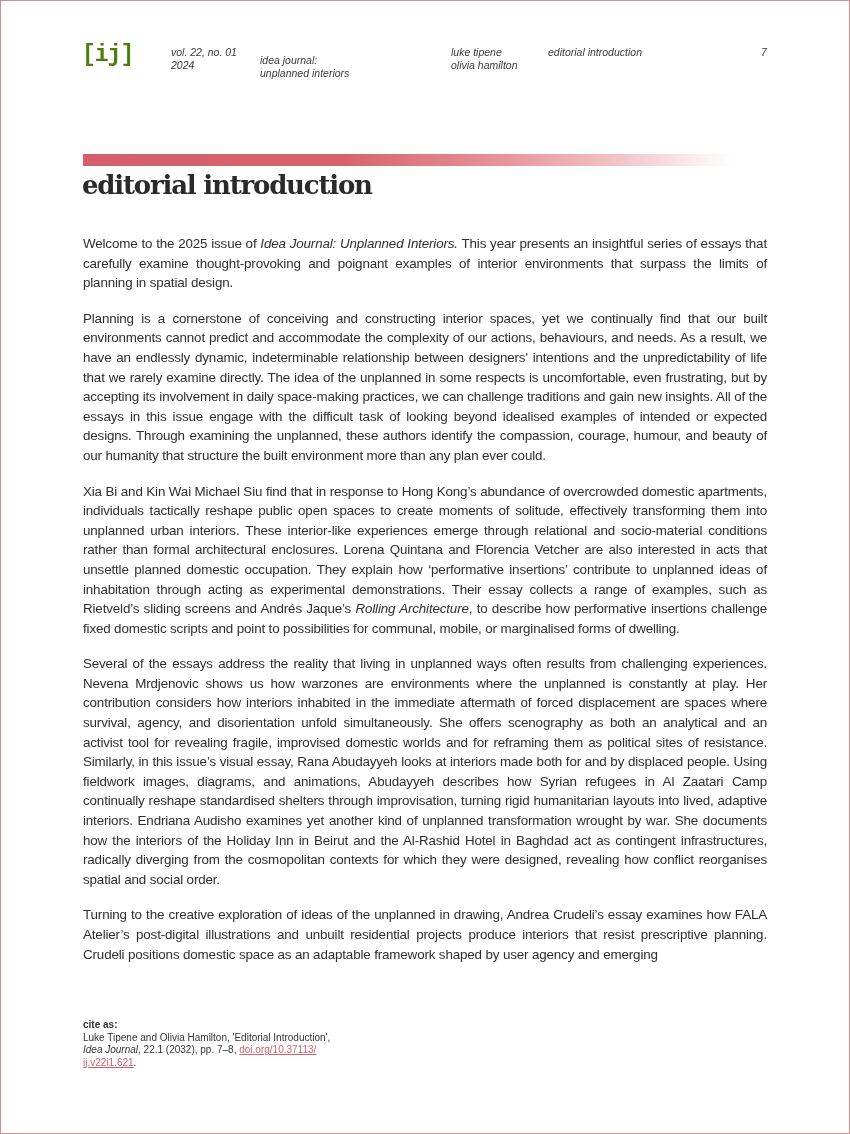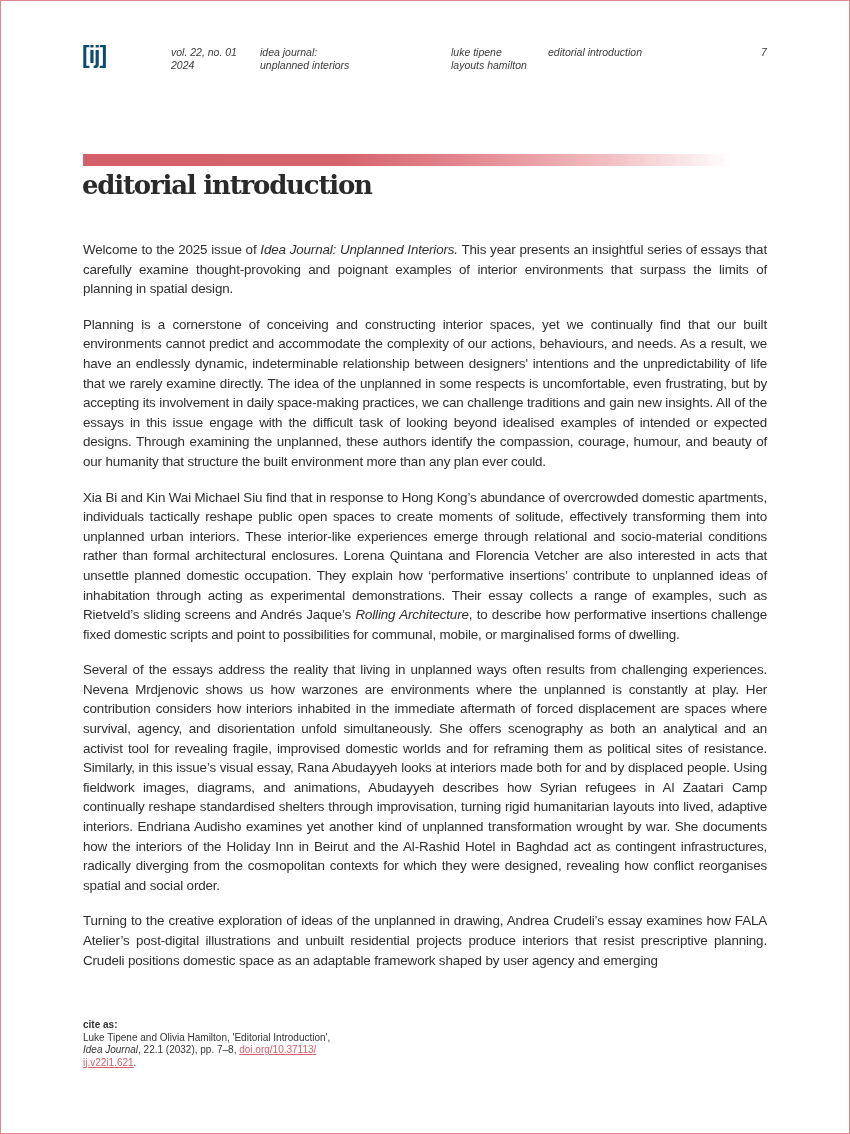--- a/index.html
+++ b/index.html
@@ -3,47 +3,47 @@
 <meta charset="utf-8">
 <style>
   html, body { margin: 0; padding: 0; background: #ffffff; }
   body { width: 850px; height: 1134px; position: relative; overflow: hidden; }
   .page-border {
     position: absolute; left: 0; top: 0; width: 848px; height: 1132px;
     border: 1px solid #d98a8f; box-sizing: content-box;
   }
   .logo {
     position: absolute; left: 82px; top: 42px;
-    font-family: Liberation Sans, sans-serif; font-weight: bold; font-size: 23px;
-    color: #0c4a6e; letter-spacing: -1px;
+    font-family: Liberation Mono, monospace; font-weight: bold; font-size: 23px;
+    color: #4d7c0f; letter-spacing: -1px;
   }
   .hdr { position: absolute; top: 46px; font-family: "Liberation Sans", sans-serif;
     font-size: 10.5px; line-height: 13px; color: #3a3a3a; }
   .hdr .line { display: block; white-space: nowrap; font-style: italic; }
-  .hdr.italic { font-style: italic; }
+  .hdr.italic { font-style: italic; margin-top: 8px; }
   .h-vol { left: 171px; }
   .h-journal { left: 260px; }
   .h-authors { left: 451px; }
   .h-section { left: 548px; }
   .h-page { left: 761px; }
   .rule-bar {
     position: absolute; left: 83px; top: 154px; width: 650px; height: 12px;
     background: linear-gradient(to right, #d55f68 0%, #d6636c 40%, #e58e95 62%, #f1bcc0 80%, #ffffff 100%);
   }
   .title {
     position: absolute; left: 82px; top: 170px; margin: 0;
     font-family: "DejaVu Serif", serif; font-weight: bold; font-size: 26px;
     color: #2a2a2a; letter-spacing: -1.2px;
   }
   .body-text {
     position: absolute; left: 83px; top: 230px; width: 684px;
     font-family: "Liberation Sans", sans-serif; font-size: 13.4px; line-height: 19.6px;
     color: #2e2e2e; text-align: justify; letter-spacing: -0.15px;
   }
-  .body-text p { margin: 10px 0 16px 0; }
+  .body-text p { margin: 4px 0 16px 0; }
   .body-text em { font-style: italic; }
   .cite {
     position: absolute; left: 83px; top: 1019px; width: 260px;
     font-family: "Liberation Sans", sans-serif; font-size: 10px; line-height: 12.6px; color: #333;
   }
   .cite .cite-label { font-weight: bold; display: block; }
   .cite em { font-style: italic; }
   .cite a { color: #d0616a; text-decoration: underline; }
 </style>
 </head>
@@ -56,21 +56,21 @@
 <div class="hdr h-vol">
   <span class="line">vol. 22, no. 01</span>
   <span class="line">2024</span>
 </div>
 <div class="hdr italic h-journal">
   <span class="line">idea journal:</span>
   <span class="line">unplanned interiors</span>
 </div>
 <div class="hdr h-authors">
   <span class="line">luke tipene</span>
-  <span class="line">layouts hamilton</span>
+  <span class="line">olivia hamilton</span>
 </div>
 <div class="hdr h-section">
   <span class="line">editorial introduction</span>
 </div>
 <div class="hdr h-page">
   <span class="line">7</span>
 </div>
 
 <div class="rule-bar"></div>
 

